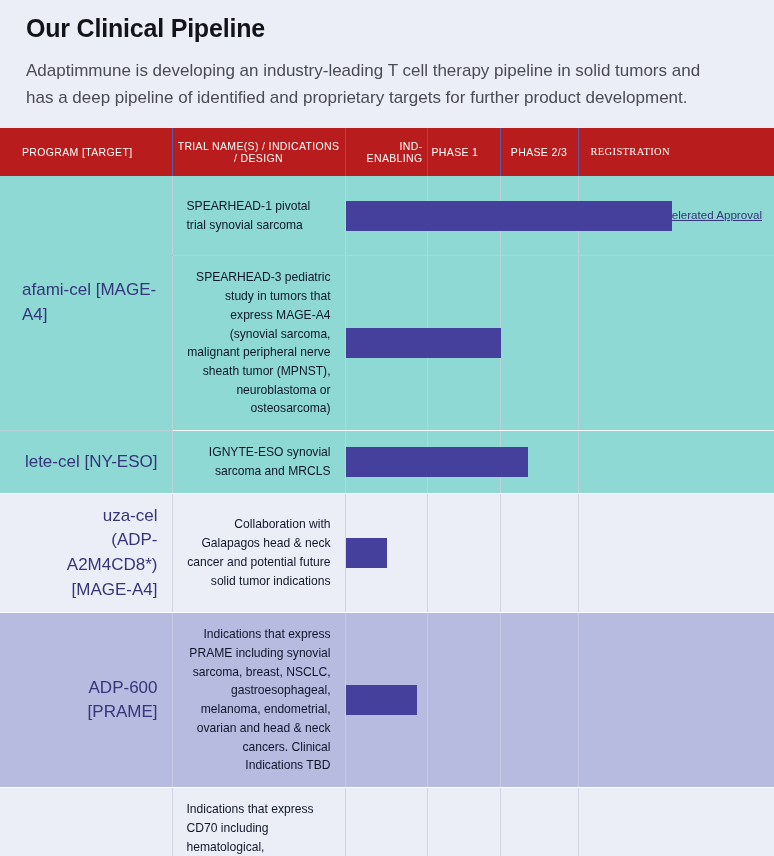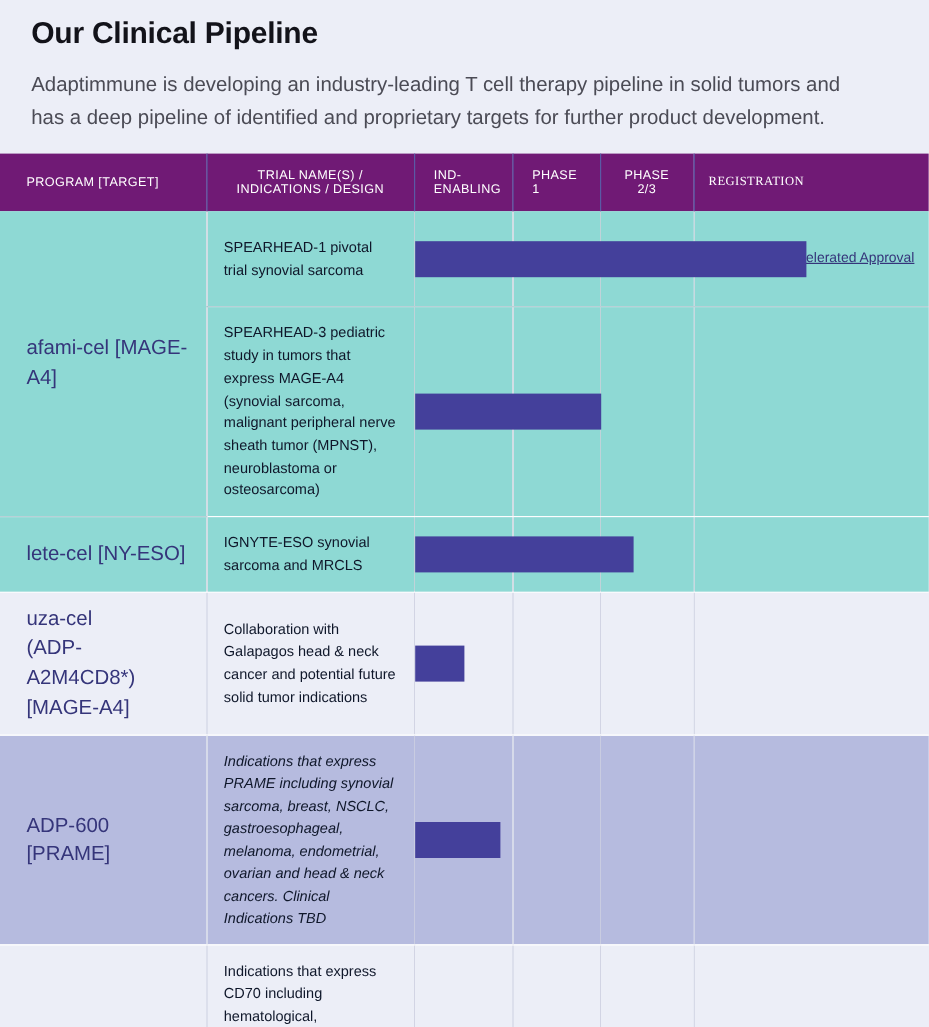--- a/index.html
+++ b/index.html
@@ -43,60 +43,60 @@
     font-size: 12px;
   }
   .pipeline col.c-program      { width: 172px; }
   .pipeline col.c-trial        { width: 173px; }
   .pipeline col.c-ind          { width: 82px;  }
   .pipeline col.c-p1           { width: 73px;  }
   .pipeline col.c-p23          { width: 78px;  }
   .pipeline col.c-reg          { width: 196px; }
 
   thead th {
-    background: #701a75;
+    background: #b91c1c;
     color: #ffffff;
     font-size: 10.5px;
     font-weight: 400;
     letter-spacing: 0.35px;
-    padding: 10px 16px;
+    padding: 10px 4px;
     height: 48px;
     vertical-align: middle;
     border-left: 1px solid #5a5aa5;
     box-sizing: border-box;
   }
   thead th.first { border-left: none; }
   thead th.th-program { text-align: left; padding-left: 22px; }
   thead th.th-trial   { text-align: center; }
-  thead th.th-ind     { text-align: left; }
+  thead th.th-ind     { text-align: right; }
   thead th.th-p1      { text-align: left; }
   thead th.th-p23     { text-align: center; }
   thead th.th-reg     { text-align: left; padding-left: 12px; font-family: Liberation Serif, serif; }
 
   tbody td {
     vertical-align: middle;
     padding: 0;
     box-sizing: border-box;
     position: relative;
   }
 
   
   tr.tint-teal    > td { background: #8ed9d4; }
   tr.tint-light   > td { background: #eceef7; }
   tr.tint-peri    > td { background: #b6bbdf; }
 
   
   td.sep { border-left: 1px solid rgba(120,125,165,0.22); }
   tr.tint-teal  td.sep { border-left: 1px solid rgba(90,150,150,0.30); }
-  tr.tint-peri  td.sep { border-left: 1px solid rgba(120,125,175,0.30); font-style: italic; }
+  tr.tint-peri  td.sep { border-left: 1px solid rgba(120,125,175,0.30); }
 
   
   tr.divider > td { border-bottom: 1px solid rgba(120,125,165,0.22); }
   tr.tint-teal.divider > td { border-bottom: 1px solid rgba(90,155,155,0.35); }
-  tr.groupend > td { border-bottom: 1px solid rgba(255,255,255,0.85); }
+  tr.groupend > td { border-bottom: 1px solid rgba(255,255,255,0.85); text-align: right; }
 
   .program-name {
     font-size: 17px;
     font-weight: 400;
     color: #35357a;
     padding: 10px 14px 10px 22px;
     line-height: 1.45;
     white-space: pre-line;
     margin-left: 35px;
   }

